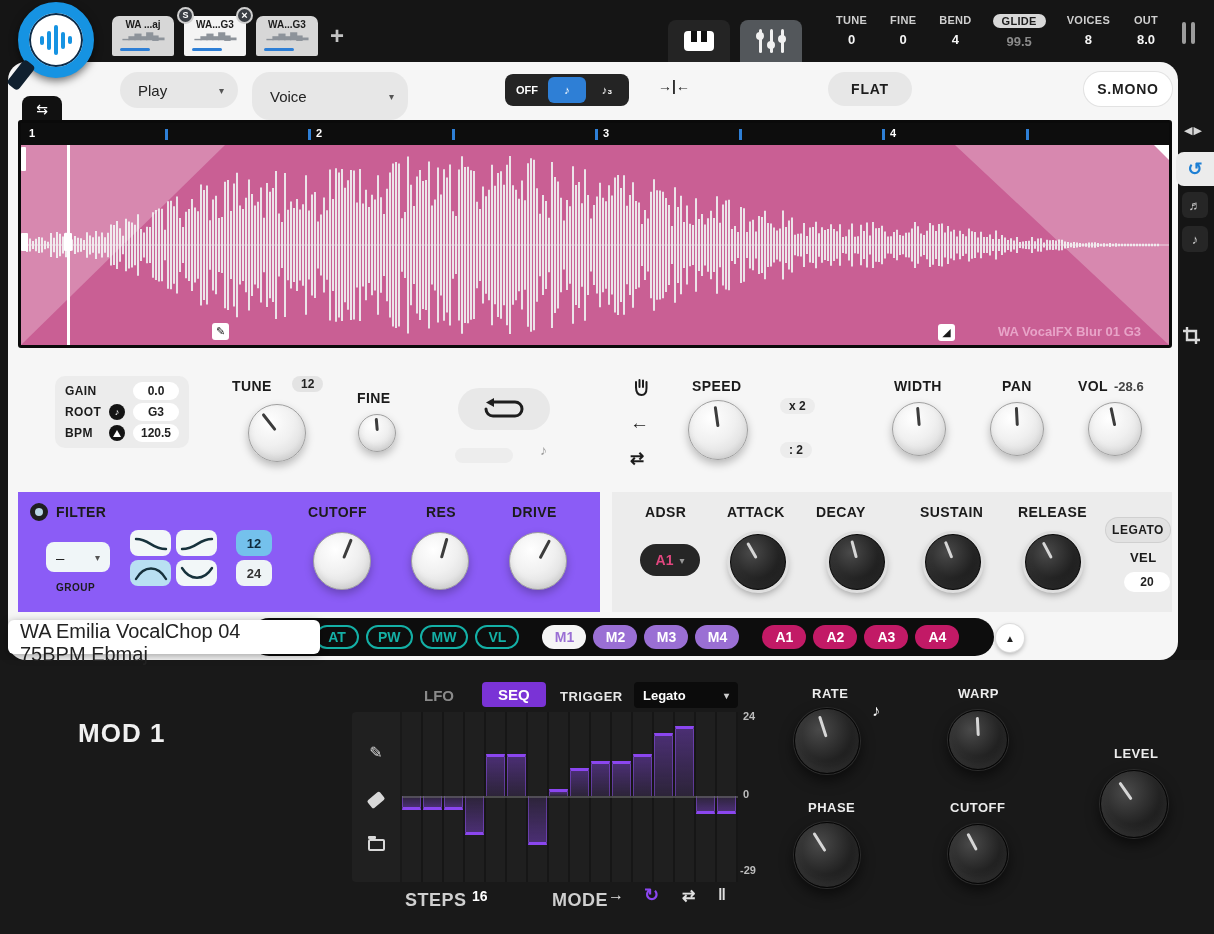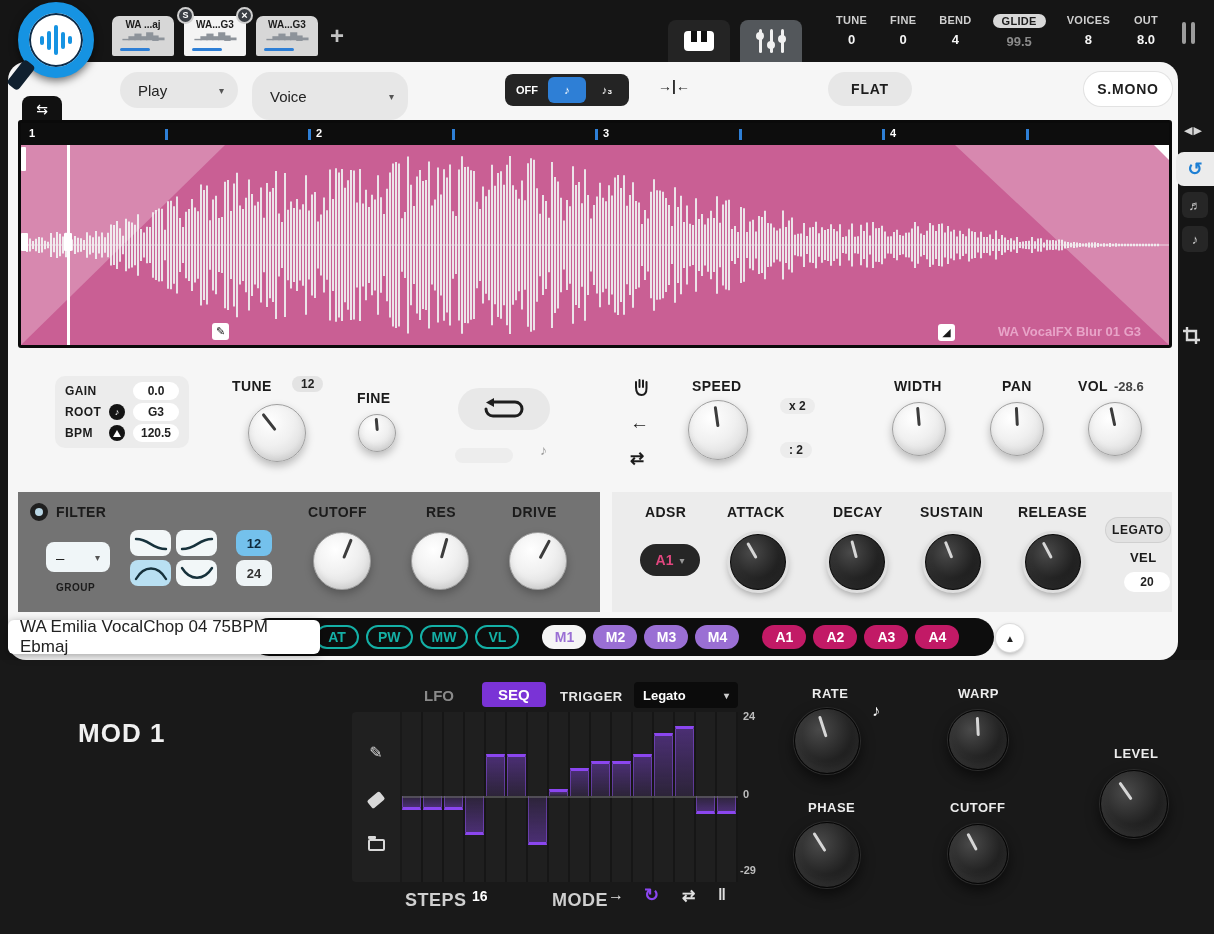--- a/index.html
+++ b/index.html
@@ -110,21 +110,21 @@
   .sample-name{position:absolute;font-size:13px;font-weight:bold;color:#e8a4c8}
 
   
   .strip-ic{color:#d6d6d6;font-size:11px;letter-spacing:1px}
   .tool-sel{width:38px;height:34px;background:#ececec;border-radius:8px 0 0 8px;display:flex;
     align-items:center;justify-content:center;color:#1d7fd4;font-size:18px;font-weight:bold}
   .sq-ic{width:26px;height:26px;background:#262626;border-radius:6px;display:flex;align-items:center;
     justify-content:center;color:#c9c9c9;font-size:13px}
 
   
-  .filterpanel{background:#737373}
+  .filterpanel{background:#8b5cf6}
   .adsrpanel{background:#ececec}
   .radio{width:18px;height:18px;border-radius:50%;border:5px solid #1f1f1f;background:#b9d6e4}
   .shape{width:41px;height:26px;border-radius:8px;background:#f2f7f8;display:flex;align-items:center;justify-content:center}
   .shape.on{background:#b9e0f2}
   .slope{width:36px;height:26px;border-radius:8px;background:#eef4f6;display:flex;align-items:center;
     justify-content:center;font-size:13px;font-weight:bold;color:#333}
   .slope.on{background:#74c1ec;color:#0e2a3c}
   .a1dd{background:#262626;border-radius:16px;display:flex;align-items:center;justify-content:center;gap:6px}
   .a1dd .lab{color:var(--a1_pink);font-size:14px;font-weight:bold}
   .a1dd .caret{color:#999}
@@ -133,21 +133,21 @@
 
   
   .tagbarwrap{background:#0d0d0d;border-radius:19px;display:flex;align-items:center;padding:0 14px;gap:7px}
   .tag{height:24px;border-radius:13px;display:flex;align-items:center;justify-content:center;
     padding:0 10px;font-size:14px;font-weight:bold;min-width:44px}
   .tag-teal{border:2px solid var(--teal);color:var(--teal)}
   .tag-mod{background:var(--mod_purple);color:#fff}
   .tag-mod.sel{background:#f5f5f5;color:var(--mod_purple)}
   .tag-amp{background:var(--magenta);color:#fff}
   .tooltip{background:#fff;border-radius:6px;box-shadow:0 2px 8px rgba(0,0,0,.35);display:flex;
-    align-items:center;padding:0 12px;font-size:17px;color:#222;z-index:5}
+    padding:0 12px;font-size:20px;color:#222;z-index:5}
   .collapse{width:28px;height:28px;border-radius:50%;background:#fff;display:flex;align-items:center;
     justify-content:center;font-size:10px;color:#222;box-shadow:0 0 0 1px #ddd,0 2px 5px rgba(0,0,0,.3)}
 
   
   .bottom{left:0;top:660px;width:1214px;height:274px;background:#191919}
   .mod-title{font-size:26px;font-weight:bold;color:#f0f0f0;letter-spacing:1px}
   .mod-tab{font-size:15px;font-weight:bold;color:#8a8a8a}
   .mod-tab.on{background:var(--seq_tab_purple);color:#fff;padding:4px 16px;border-radius:4px}
   .trig-label{font-size:13px;font-weight:bold;color:#e8e8e8;letter-spacing:.5px}
   .trig-dd{background:#0b0b0b;border-radius:4px;display:flex;align-items:center;justify-content:space-between;
@@ -441,21 +441,21 @@
       <span class="abs ctl-label" style="left:33px;top:12px">ADSR</span>
       <div class="abs a1dd" style="left:28px;top:52px;width:60px;height:32px">
         <span class="lab">A1</span>
         <span class="caret">▾</span>
       </div>
 
       <span class="abs ctl-label" style="left:115px;top:12px">ATTACK</span>
       <div class="abs knob black on-light" style="left: 118px; top: 42px; width: 56px; height: 56px; --angle: -30deg;">
           <div class="stem"></div>
         </div>
-      <span class="abs ctl-label" style="left:221px;top:12px">DECAY</span>
+      <span class="abs ctl-label" style="left:204px;top:12px">DECAY</span>
       <div class="abs knob black on-light" style="left: 217px; top: 42px; width: 56px; height: 56px; --angle: -15deg;">
           <div class="stem"></div>
         </div>
       <span class="abs ctl-label" style="left:308px;top:12px">SUSTAIN</span>
       <div class="abs knob black on-light" style="left: 313px; top: 42px; width: 56px; height: 56px; --angle: -22deg;">
           <div class="stem"></div>
         </div>
       <span class="abs ctl-label" style="left:406px;top:12px">RELEASE</span>
       <div class="abs knob black on-light" style="left: 413px; top: 42px; width: 56px; height: 56px; --angle: -28deg;">
           <div class="stem"></div>

